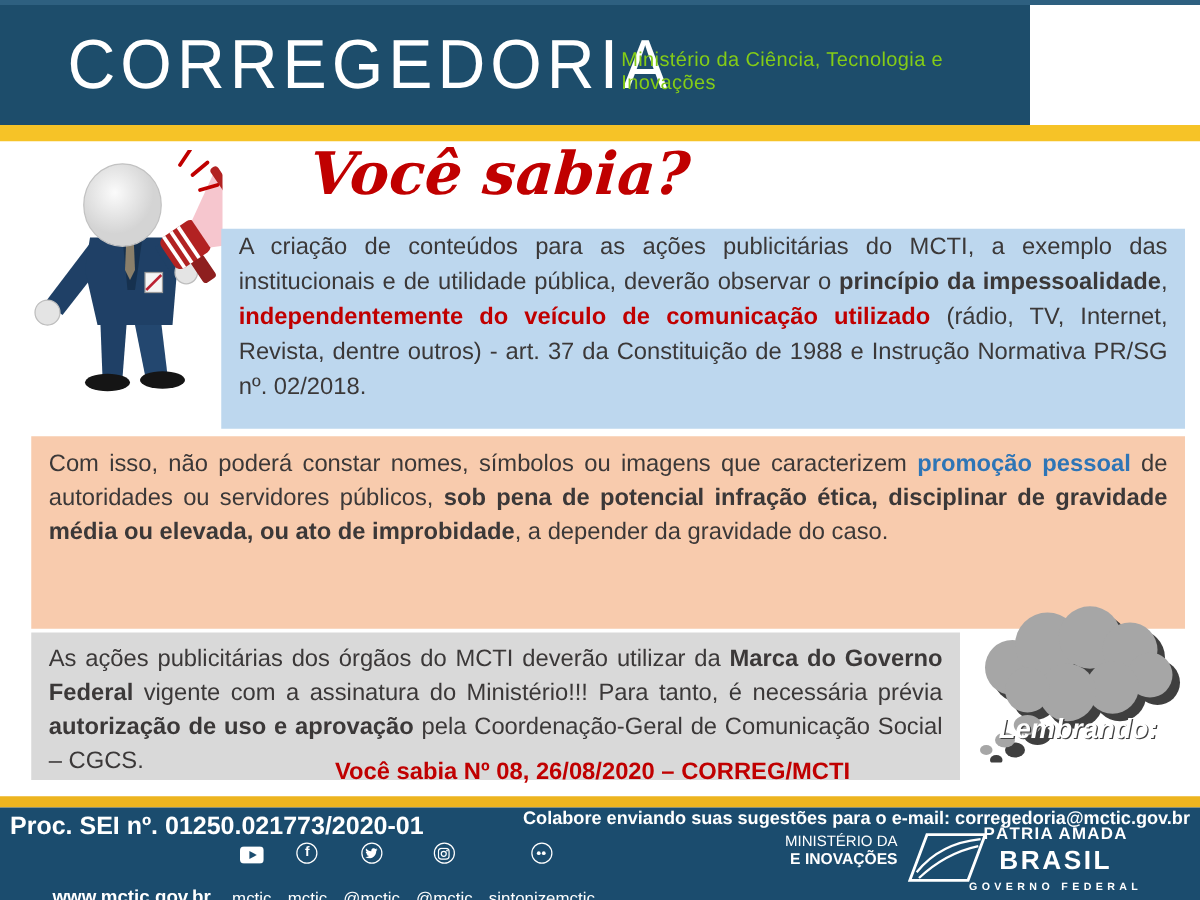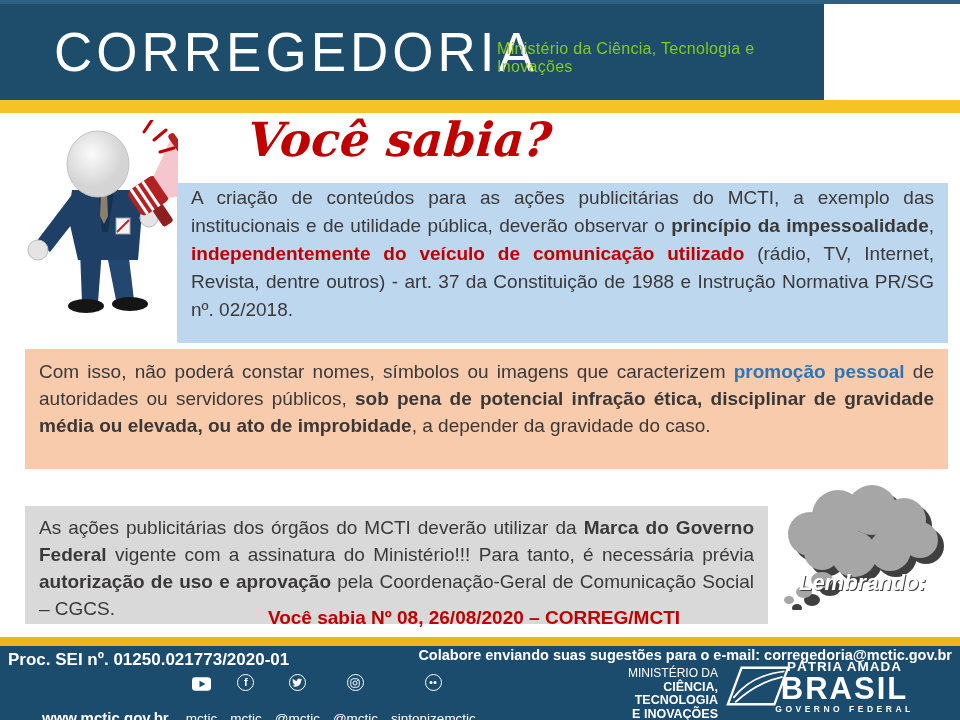--- a/index.html
+++ b/index.html
@@ -17,53 +17,53 @@
   .stripe-top{position:absolute;left:0;top:100px;width:960px;height:13px;background:#F6C327;}
 
   
   .figure{position:absolute;left:2px;top:120px;}
   .title{position:absolute;left:225px;top:112px;width:350px;margin:0;text-align:center;
          font-family:"DejaVu Serif",serif;font-style:italic;font-weight:700;
          font-size:47px;color:#C00000;transform:skewX(-4deg);}
   .box{position:absolute;box-sizing:border-box;overflow:hidden;}
   .box p{margin:0;font-size:19px;line-height:28px;color:#3B3838;text-align:justify;}
   .box1{left:177px;top:183px;width:771px;height:160px;background:#BDD7EE;padding:1px 14px;}
-  .box2{left:25px;top:349px;width:923px;height:120px;background:#F8CBAD;padding:9px 14px;}
+  .box2{left:25px;top:349px;width:923px;height:154px;background:#F8CBAD;padding:9px 14px;}
   .box2 p{line-height:27px;}
   .box3{left:25px;top:483px;width:743px;height:118px;background:#D9D9D9;padding:8px 14px;margin-top:23px;}
   .box3 p{line-height:27px;}
   .seg-bold{font-weight:700;}
   .seg-red-bold{font-weight:700;color:#C00000;}
   .seg-blue-bold{font-weight:700;color:#2E75B6;}
 
   .cloud{position:absolute;left:768px;top:478px;width:188px;height:132px;}
   .cloud-label{position:absolute;left:22px;top:44px;width:145px;text-align:center;
                color:#FFFFFF;font-weight:700;font-style:italic;font-size:22px;
                text-shadow:1px 1px 0 #3F3F3F;margin-top:48px;}
   .caption{position:absolute;left:0;top:607px;width:948px;text-align:center;
            font-size:19px;font-weight:700;color:#C00000;}
 
   
   .stripe-bottom{position:absolute;left:0;top:637px;width:960px;height:9px;background:#EDB41F;}
   .ftr{position:absolute;left:0;top:646px;width:960px;height:74px;background:#1B4C6E;color:#FFF;}
-  .proc{position:absolute;left:8px;top:4px;font-size:17px;font-weight:700;}
+  .proc{position:absolute;left:8px;top:4px;font-size:20px;font-weight:700;}
   .collab{position:absolute;right:8px;top:1px;font-size:14.5px;font-weight:700;}
   .siterow{position:absolute;left:42px;top:28px;display:flex;align-items:flex-end;gap:13px;}
   .website{font-size:15px;font-weight:700;margin-right:4px;}
   .social-item{display:flex;align-items:center;gap:20px;font-size:13.5px;flex-direction:column;}
   .circle-icon{width:17px;height:17px;border:1.5px solid #FFF;border-radius:50%;
                display:flex;align-items:center;justify-content:center;
                font-size:11px;font-weight:700;box-sizing:border-box;line-height:1;}
   .ministry{position:absolute;left:580px;top:21px;width:138px;text-align:right;line-height:13.5px;}
   .ministry .m1{font-size:12px;font-weight:400;}
   .ministry .m2,.ministry .m3{font-size:12.5px;font-weight:700;}
   .flag{position:absolute;left:726px;top:19px;}
   .brand{position:absolute;left:767px;top:13px;width:155px;text-align:center;}
   .brand .b1{font-size:13.5px;font-weight:700;letter-spacing:1px;}
-  .brand .b2{font-size:31px;font-weight:700;letter-spacing:2px;line-height:30px;}
+  .brand .b2{font-size:21px;font-weight:700;letter-spacing:2px;line-height:30px;}
   .brand .b3{font-size:8.5px;font-weight:700;letter-spacing:3.5px;}
 </style>
 </head>
 <body>
 
 <div class="slide">
 
   <header class="hdr">
     <div class="hdr-strip"></div>
     <div class="logo">CORREGEDORIA</div>
@@ -208,21 +208,20 @@
             <circle cx="6" cy="5" r="3" fill="#FFF"></circle>
             <circle cx="14" cy="5" r="3" fill="#FFF"></circle>
           </svg>
         </span>
         <span>sintonizemctic</span>
       </span>
     </div>
 
     <div class="ministry">
       <div class="m1">MINISTÉRIO DA</div>
-      <div class="m2">CIÊNCIA, TECNOLOGIA</div>
       <div class="m3">E INOVAÇÕES</div>
     </div>
 
     <svg class="flag" width="64" height="42" viewBox="0 0 70 46">
       <polygon points="17,3 68,3 53,43 2,43" fill="none" stroke="#FFF" stroke-width="2.5"></polygon>
       <path d="M8,36 C24,16 44,9 64,7" fill="none" stroke="#FFF" stroke-width="2"></path>
       <path d="M10,41 C28,24 48,16 62,13" fill="none" stroke="#FFF" stroke-width="2"></path>
     </svg>
 
     <div class="brand">

